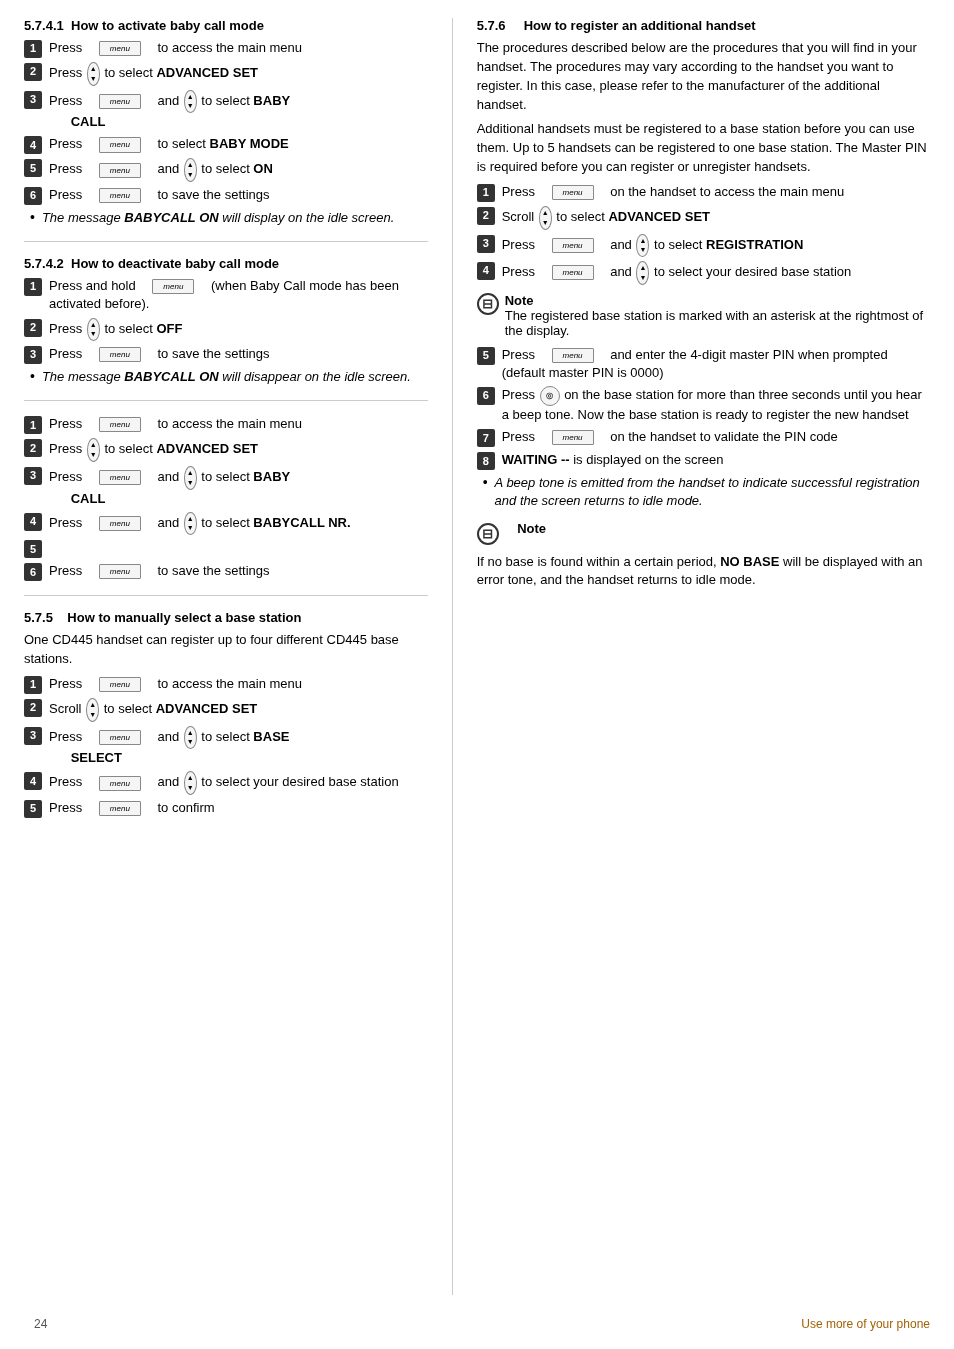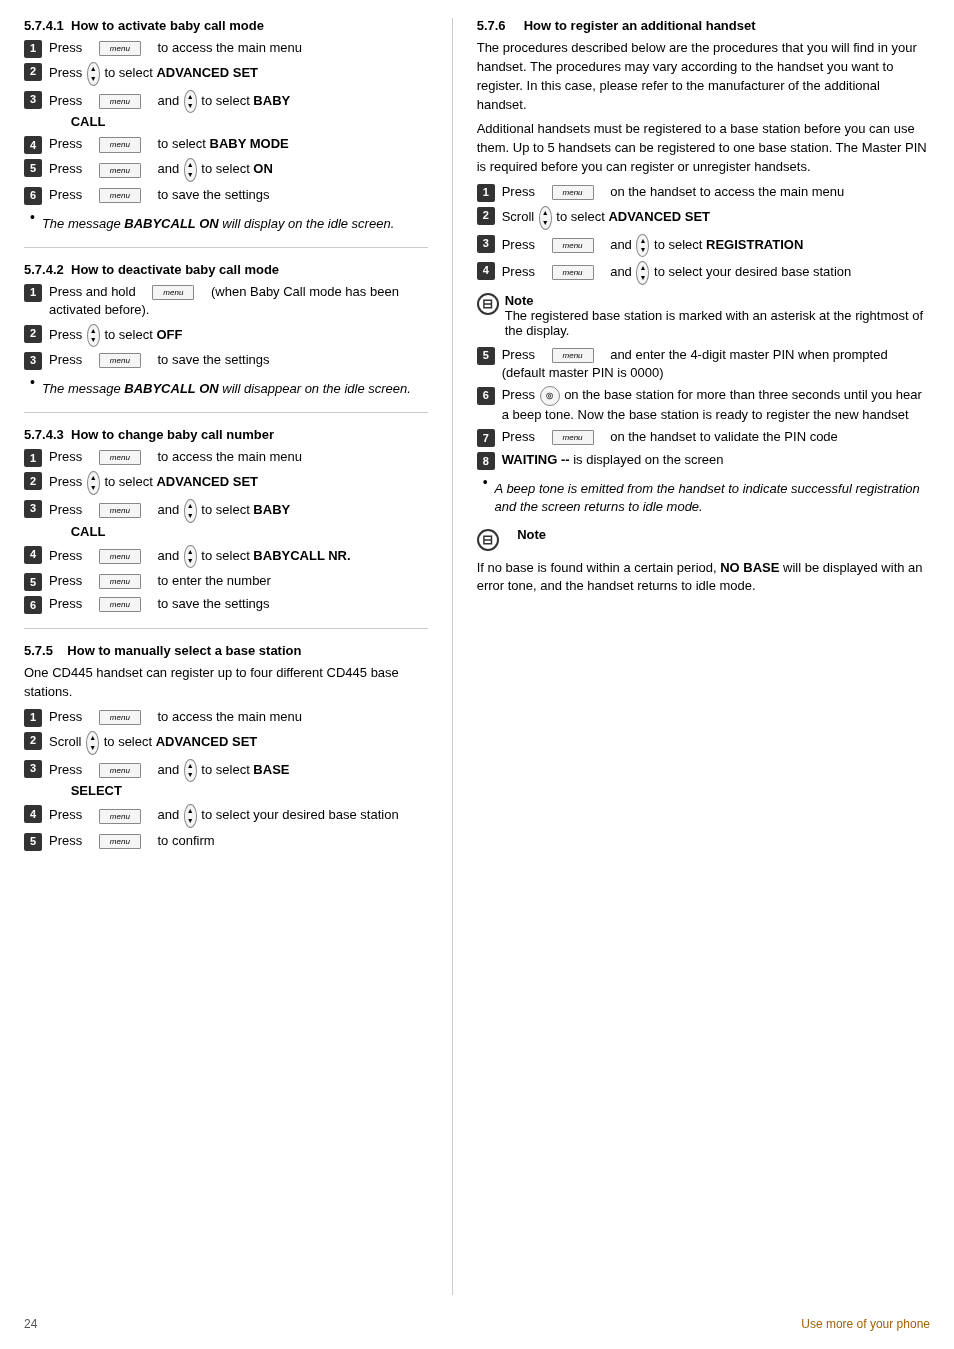--- a/index.html
+++ b/index.html
@@ -70,21 +70,21 @@
       margin-top: 1px;
       flex-shrink: 0;
     }
     .step-content { flex: 1; }
     .bullet-item {
       display: flex;
       align-items: flex-start;
       margin: 4px 0 4px 6px;
     }
     .bullet-item .bullet { margin-right: 7px; font-size: 14px; }
-    .bullet-item .bullet-text { font-style: italic; line-height: 1.4; margin-top: 6px; }
+    .bullet-item .bullet-text { font-style: italic; line-height: 1.4; }
     .bold { font-weight: bold; }
     .italic { font-style: italic; }
     .icon-round {
       display: inline-flex;
       align-items: center;
       justify-content: center;
       border: 1.5px solid #888;
       border-radius: 50%;
       width: 20px;
       height: 20px;
@@ -143,20 +143,21 @@
       font-size: 13px;
     }
     .page-footer {
       display: flex;
       justify-content: space-between;
       align-items: center;
       margin-top: 16px;
       padding-top: 6px;
       font-size: 12px;
       color: #555;
+      margin-left: 10px;
     }
     .footer-right { color: #a16207; font-style: normal; }
     p { margin-bottom: 6px; line-height: 1.45; }
   </style>
 </head>
 <body>
 
 <div class="page">
   <div class="columns">
 
@@ -224,23 +225,20 @@
             <span class="step-content">Press <span class="icon-menu">menu</span> to save the settings</span>
           </li>
         </ul>
         <div class="bullet-item">
           <span class="bullet">•</span>
           <span class="bullet-text"><span class="italic">The message </span><span class="bold italic">BABYCALL ON</span><span class="italic"> will disappear on the idle screen.</span></span>
         </div>
       </div>
 
       <div class="section">
-        <div class="section-title">
-          <span class="num">5.7.4.3</span>&nbsp;&nbsp;How to change baby call number
-        </div>
         <ul class="steps">
           <li class="step">
             <span class="step-num">1</span>
             <span class="step-content">Press <span class="icon-menu">menu</span> to access the main menu</span>
           </li>
           <li class="step">
             <span class="step-num">2</span>
             <span class="step-content">Press <span class="icon-scroll">
                   <span style="font-size:7px">▲<br>▼</span>
                 </span> to select <span class="bold">ADVANCED SET</span></span>
@@ -252,21 +250,20 @@
                 </span> to select <span class="bold">BABY<br>&nbsp;&nbsp;&nbsp;&nbsp;&nbsp;&nbsp;CALL</span></span>
           </li>
           <li class="step">
             <span class="step-num">4</span>
             <span class="step-content">Press <span class="icon-menu">menu</span> and <span class="icon-scroll">
                   <span style="font-size:7px">▲<br>▼</span>
                 </span> to select <span class="bold">BABYCALL NR.</span></span>
           </li>
           <li class="step">
             <span class="step-num">5</span>
-            <span class="step-content">Press <span class="icon-menu">menu</span> to enter the number</span>
           </li>
           <li class="step">
             <span class="step-num">6</span>
             <span class="step-content">Press <span class="icon-menu">menu</span> to save the settings</span>
           </li>
         </ul>
       </div>
 
       <div class="section" style="border-bottom:none;">
         <div class="section-title">

